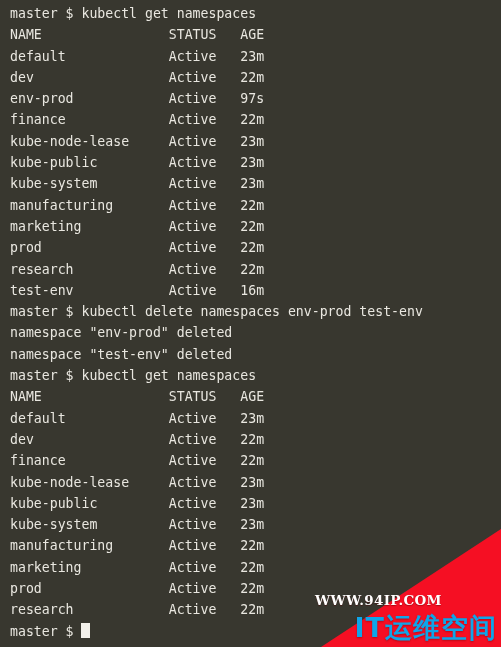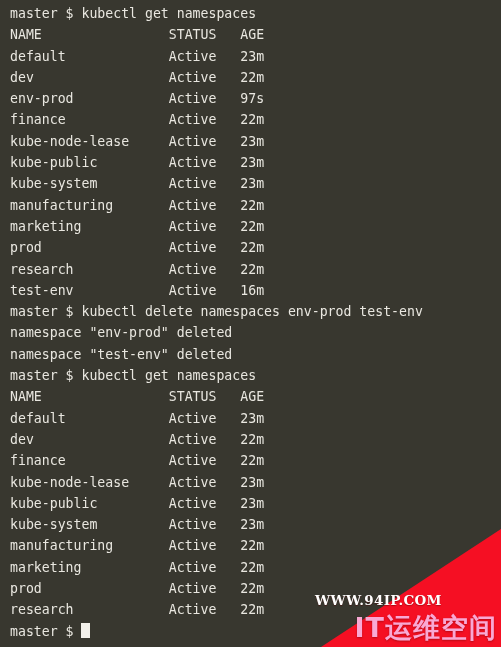--- a/index.html
+++ b/index.html
@@ -71,21 +71,21 @@
     letter-spacing: 0.3px;
     line-height: 1;
     text-shadow: 0 1px 1px rgba(80,0,0,.45);
   }
   #watermark .wm-brand {
     position: absolute;
     right: 4px;
     bottom: 4px;
     width: 100%;
     text-align: right;
-    color: #f9a8d4;
+    color: #0ea5e9;
     font-family: "DejaVu Sans", "Liberation Sans", sans-serif;
     font-weight: bold;
     font-size: 27px;
     letter-spacing: 1px;
     line-height: 1.12;
     text-shadow: 0 1px 2px rgba(90,0,0,.4);
   }
 </style>
 </head>
 <body>

